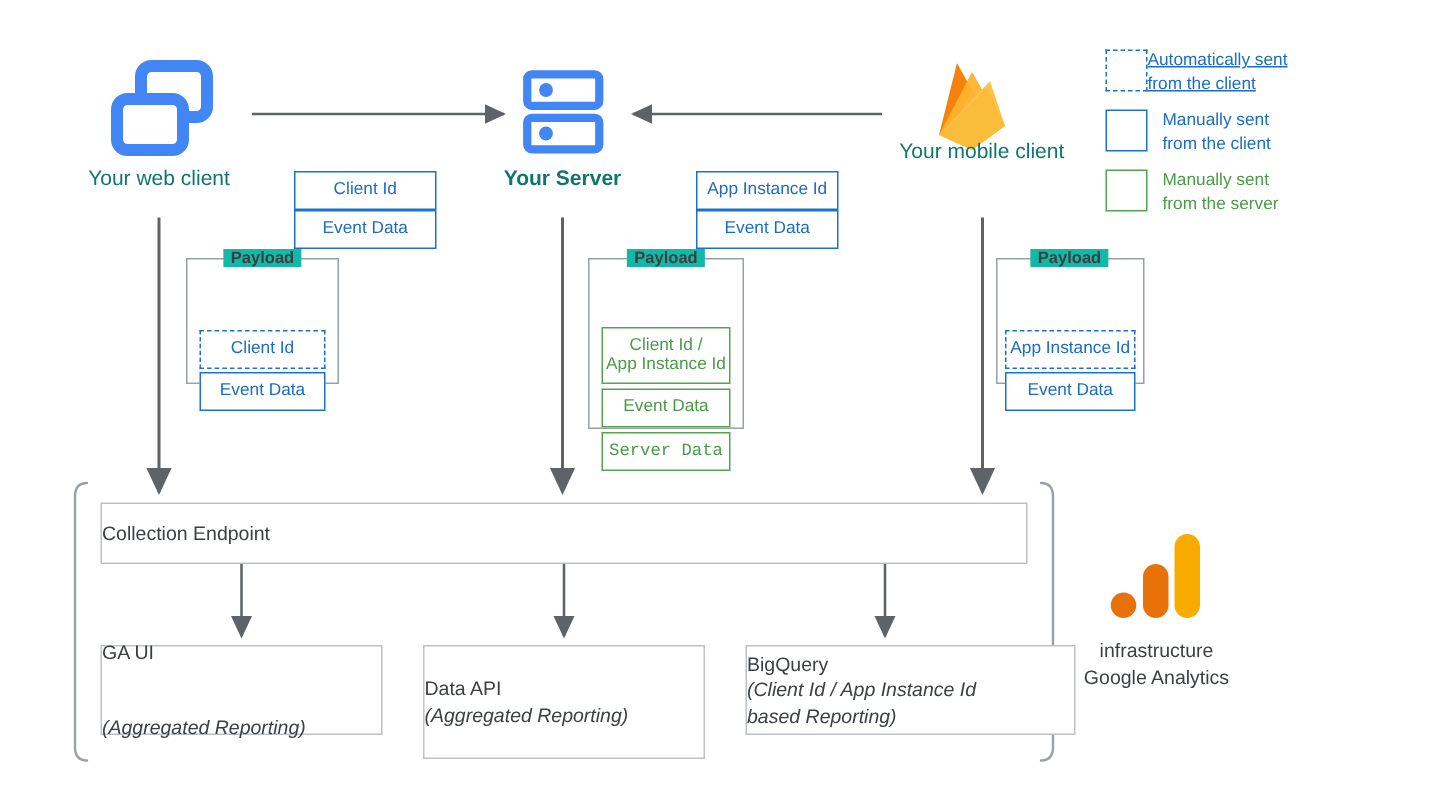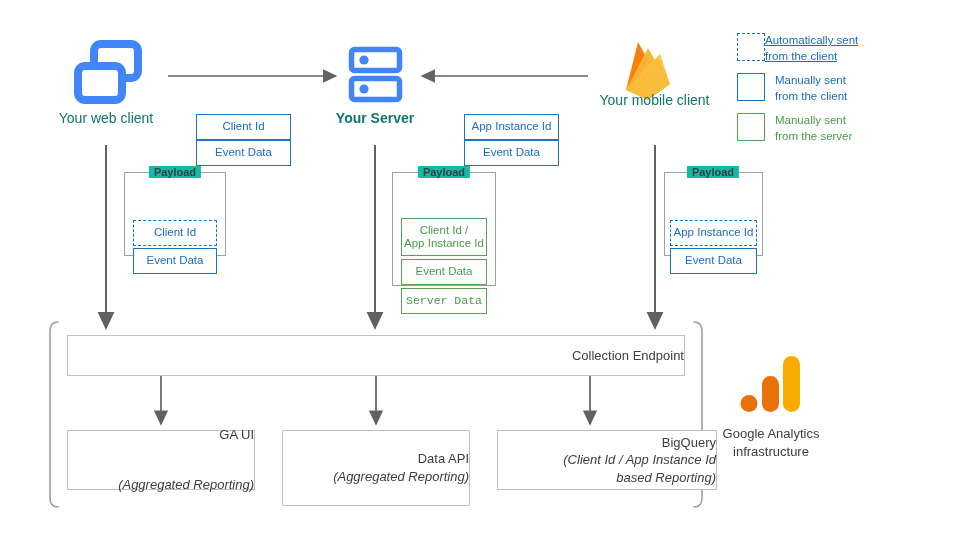--- a/index.html
+++ b/index.html
@@ -67,21 +67,21 @@
     transform: translate(-50%, -50%);
   }
 
   
   .grey-box {
     box-sizing: border-box;
     border: 1px solid #bdc1c6;
     background: #fff;
     display: flex;
     flex-direction: column;
-    align-items: flex-end;
+    align-items: flex-start;
     justify-content: center;
     text-align: center;
     font-size: 13px;
     color: #3c4043;
     line-height: 1.35;
   }
   .grey-box .sub { font-style: italic; }
 
   
   .legend-swatch {
@@ -215,22 +215,22 @@
   </div>
 
   <div class="abs" style="left:738px;top:352px;">
     <svg width="66" height="64" viewBox="0 0 66 64">
       <rect x="45" y="4" width="17" height="56" rx="8.5" ry="8.5" fill="#f9ab00"></rect>
       <rect x="24" y="24" width="17" height="36" rx="8.5" ry="8.5" fill="#e8710a"></rect>
       <circle cx="11" cy="51.5" r="8.5" fill="#e8710a"></circle>
     </svg>
   </div>
   <div class="abs ga-caption" style="left:691px;top:425px;width:160px;">
+    <div>infrastructure</div>
     <div>Google Analytics</div>
-    <div>infrastructure</div>
   </div>
 
   <div class="abs" style="left:737px;top:33px;">
     <div class="abs legend-swatch dashed" style="left:0;top:0;"></div>
     <div class="abs legend-text" style="left:28px;top:0px;text-decoration:underline;">
       <div>Automatically sent</div>
       <div>from the client</div>
     </div>
   </div>
 

